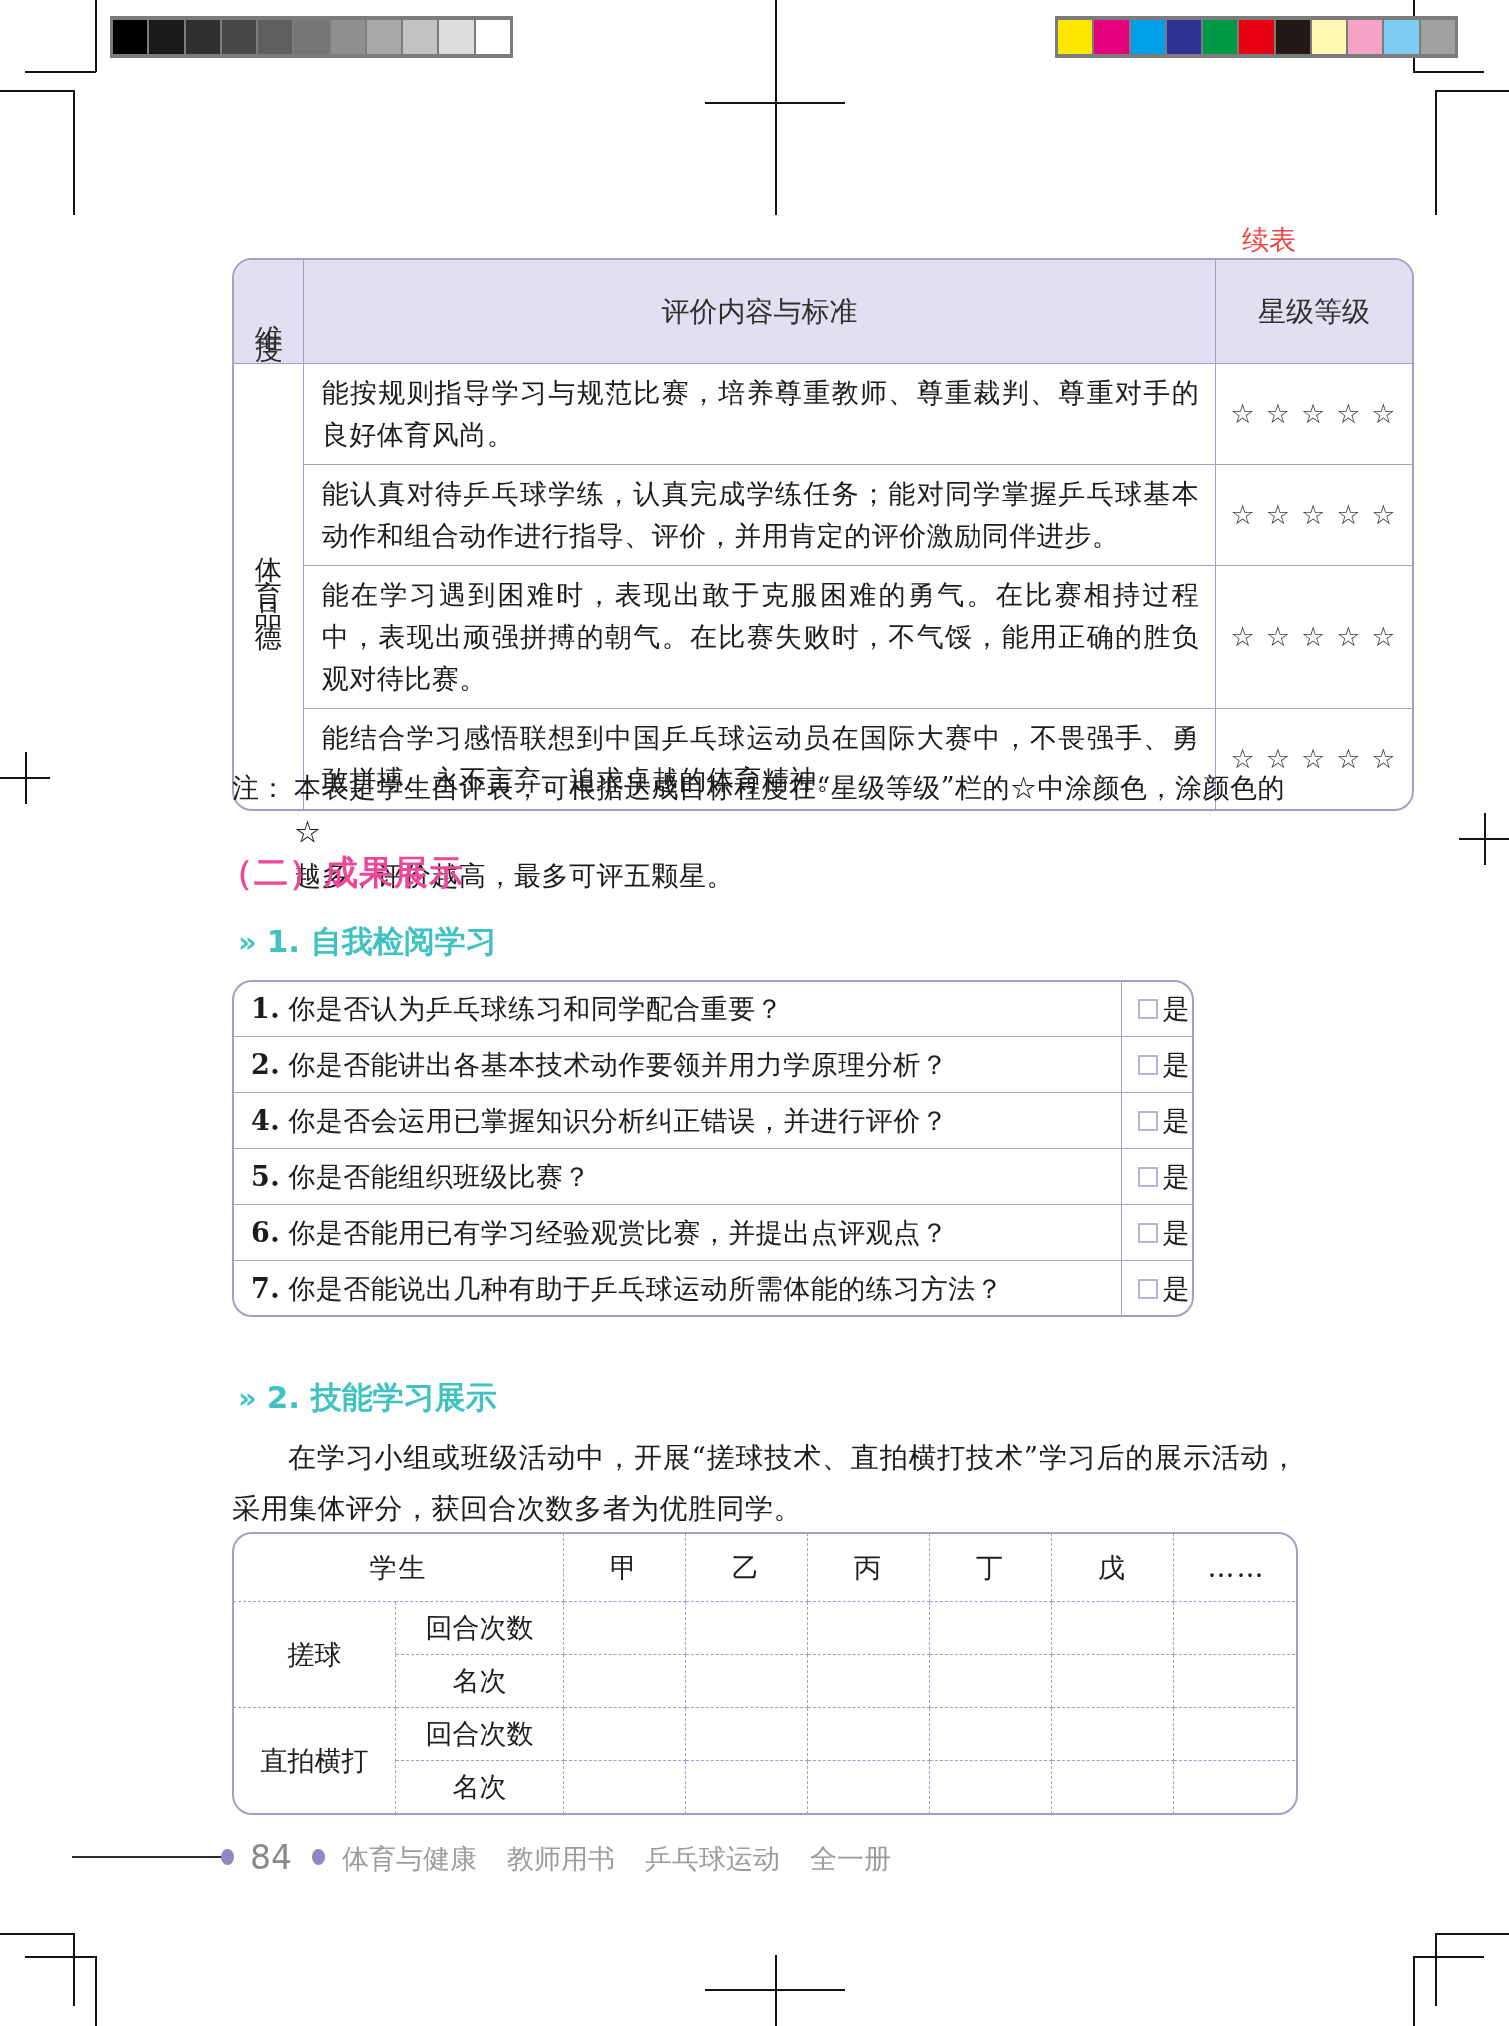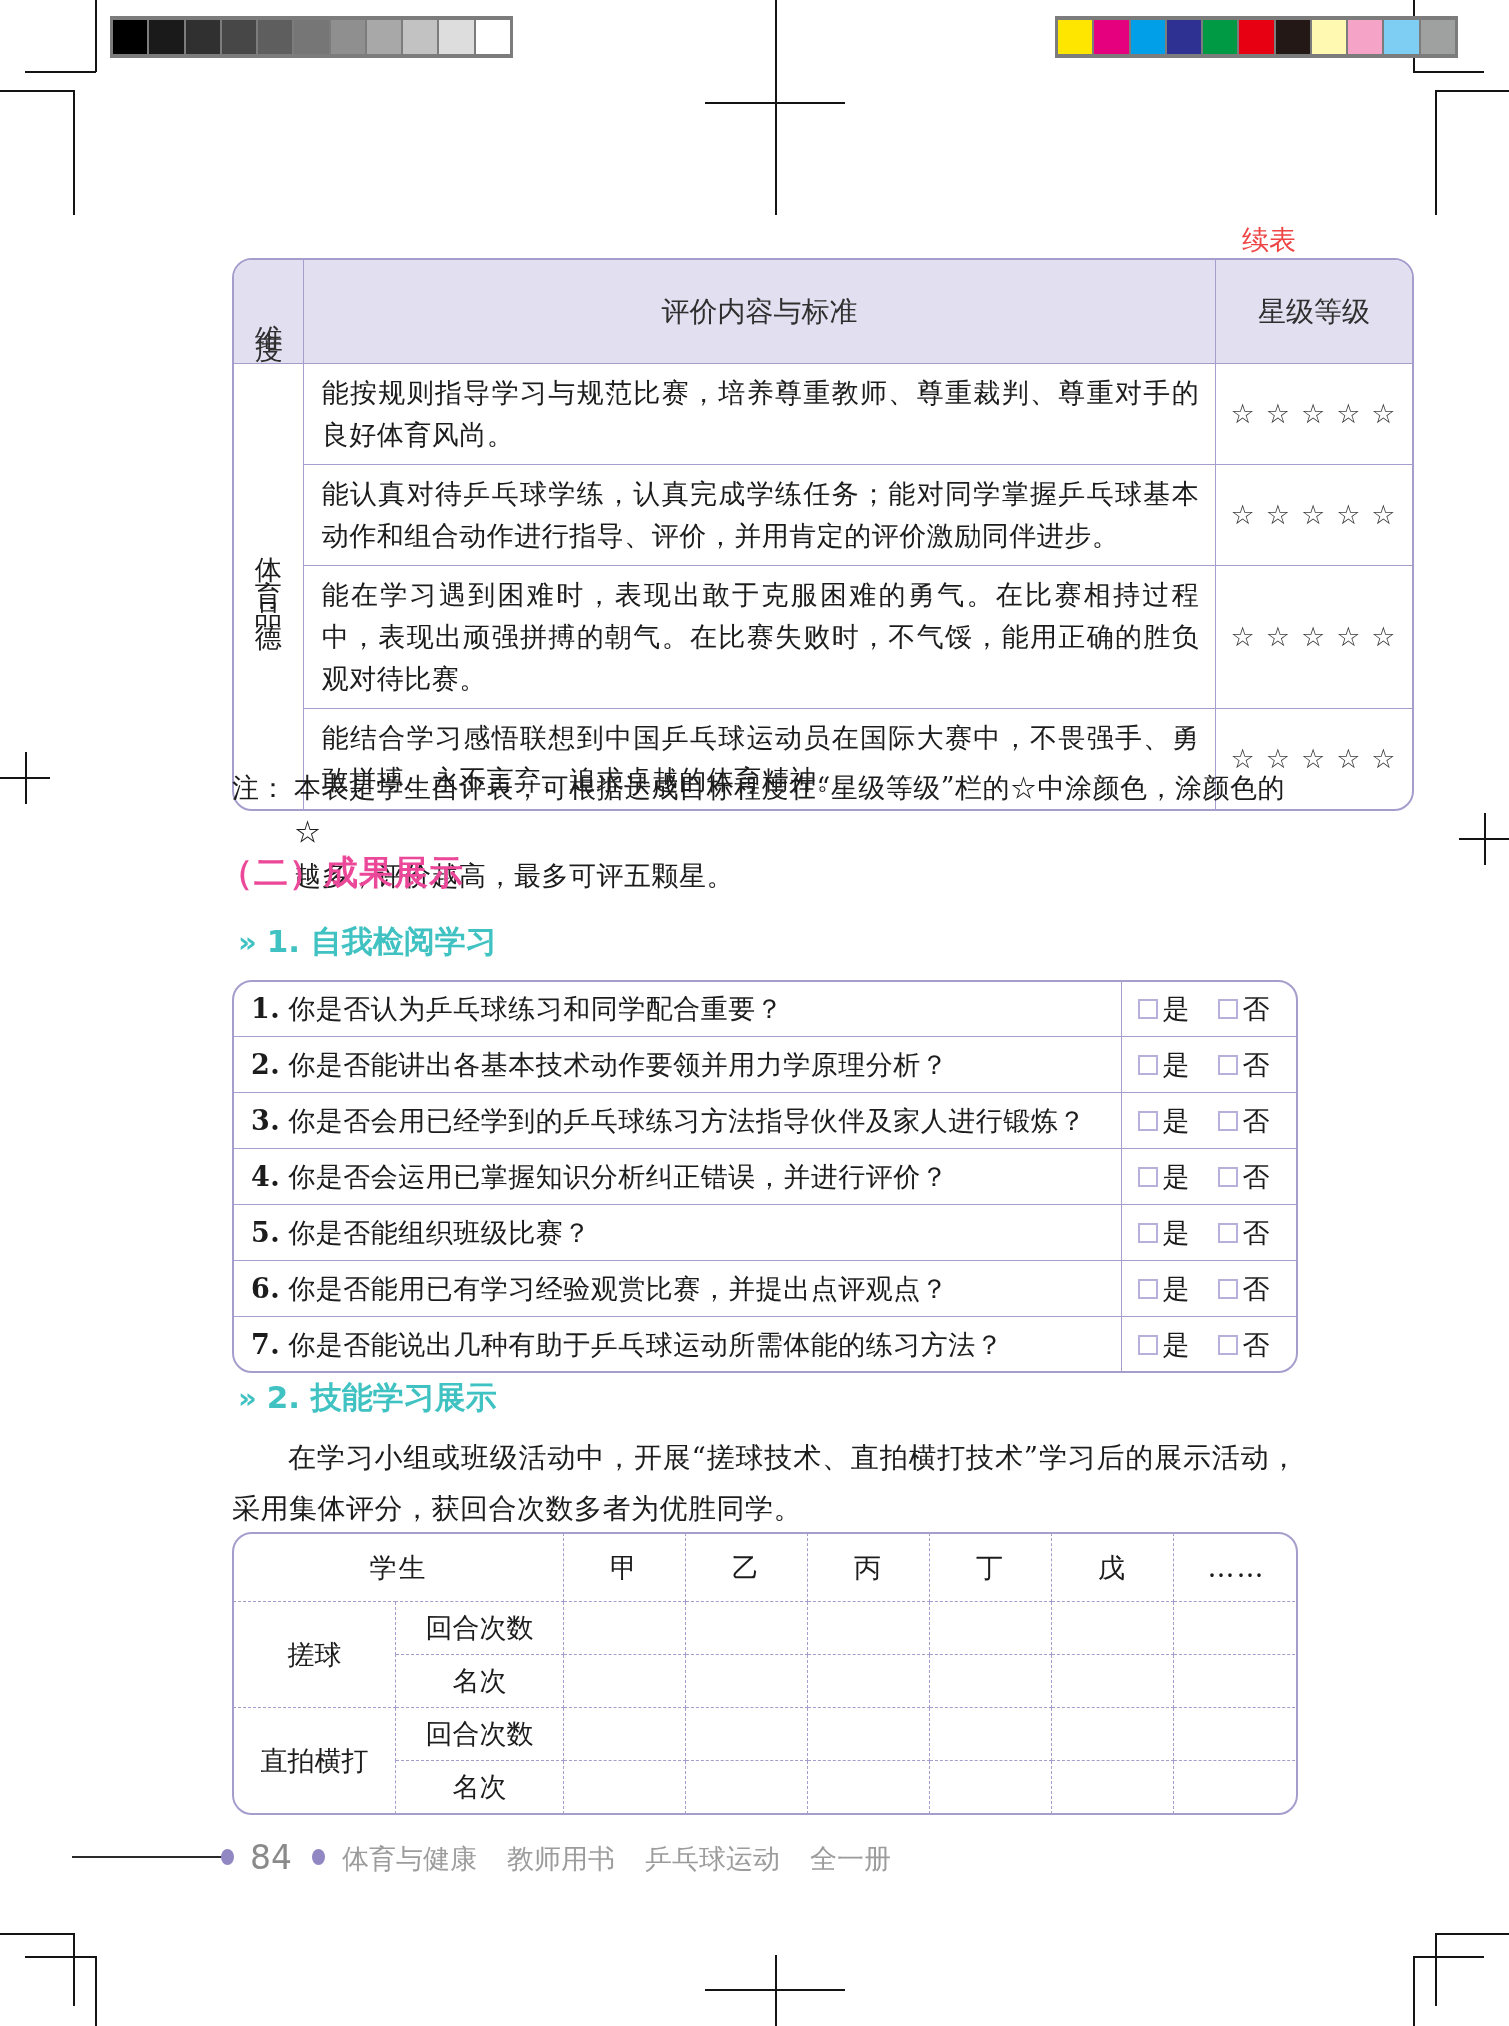--- a/index.html
+++ b/index.html
@@ -161,37 +161,33 @@
     <span>越多，评价越高，最多可评五颗星。</span>
   </span>
 </div>
 
 <div class="abs h-purple" style="left:219px;top:850px;">（二）成果展示</div>
 
 <div class="abs h-teal" style="left:238px;top:921px;">
   <span class="mk">»</span><span>1. 自我检阅学习</span>
 </div>
 
-<div class="twrap" style="left:232px;top:980px;width:1066px;">
+<div class="twrap" style="left:232px;top:980px;width:962px;">
   <table class="t2">
     <colgroup>
         <col style="width:888px;">
         <col style="width:178px;">
       </colgroup>
     <tbody>
         <tr>
       <td class="q"><span class="num">1.</span><span>你是否认为乒乓球练习和同学配合重要？</span></td>
       <td class="ans"><span class="cbx"></span><span>是</span><span class="cbx pair2"></span><span>否</span></td>
     </tr>
     <tr>
       <td class="q"><span class="num">2.</span><span>你是否能讲出各基本技术动作要领并用力学原理分析？</span></td>
-      <td class="ans"><span class="cbx"></span><span>是</span><span class="cbx pair2"></span><span>否</span></td>
-    </tr>
-    <tr>
-      <td class="q"><span class="num">3.</span><span>你是否会用已经学到的乒乓球练习方法指导伙伴及家人进行锻炼？</span></td>
       <td class="ans"><span class="cbx"></span><span>是</span><span class="cbx pair2"></span><span>否</span></td>
     </tr>
     <tr>
       <td class="q"><span class="num">4.</span><span>你是否会运用已掌握知识分析纠正错误，并进行评价？</span></td>
       <td class="ans"><span class="cbx"></span><span>是</span><span class="cbx pair2"></span><span>否</span></td>
     </tr>
     <tr>
       <td class="q"><span class="num">5.</span><span>你是否能组织班级比赛？</span></td>
       <td class="ans"><span class="cbx"></span><span>是</span><span class="cbx pair2"></span><span>否</span></td>
     </tr>

